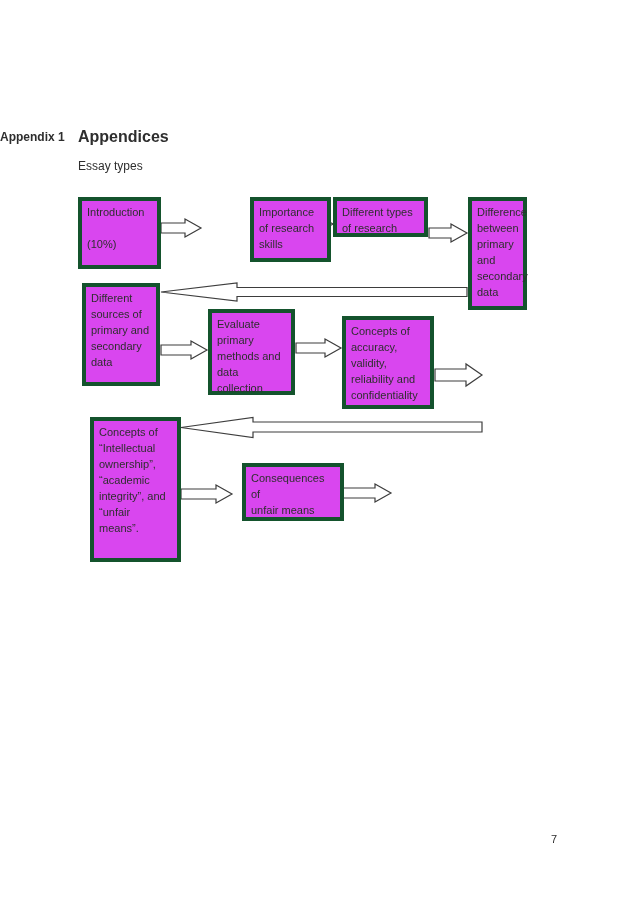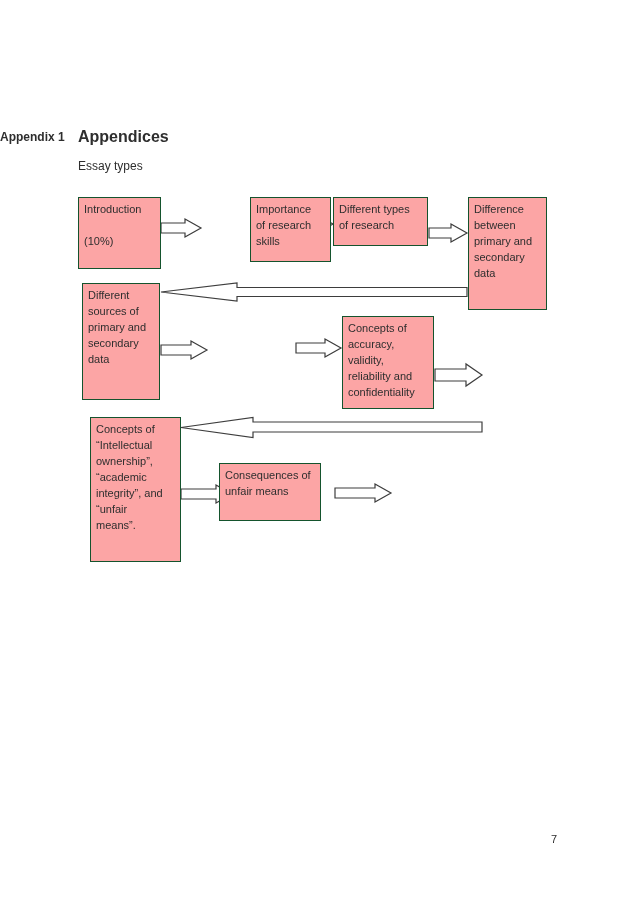--- a/index.html
+++ b/index.html
@@ -45,22 +45,22 @@
   .arrow-layer {
     position: absolute;
     left: 0;
     top: 0;
     width: 638px;
     height: 903px;
   }
   .flow-box {
     position: absolute;
     box-sizing: border-box;
-    border: 1px solid #14532d;
-    background: #fca5a5;
+    border: 4px solid #14532d;
+    background: #d946ef;
     padding: 3px 5px 2px 5px;
     font-size: 11px;
     line-height: 16px;
     white-space: pre-line;
     color: #2e2e2e;
   }
   .page-number {
     position: absolute;
     left: 546px;
     top: 832px;
@@ -102,42 +102,46 @@
     <polygon class="block-arrow" points="181,489 216,489 216,485 232,494 216,503 216,499 181,499"></polygon>
     <polygon class="block-arrow" points="335,488 375,488 375,484 391,493 375,502 375,498 335,498"></polygon>
   </svg>
 
   <div class="flow-box" style="left:78px;  top:197px; width:83px;  height:72px;">Introduction
 
 (10%)</div>
   <div class="flow-box" style="left:202px; top:197px; width:81px;  height:65px;margin-left:48px;">Importance
 of research
 skills</div>
-  <div class="flow-box" style="left:333px; top:197px; width:95px;  height:49px;">Different types
+  <div class="flow-box" style="left:333px; top:197px; width:95px;  height:40px;">Different types
 of research</div>
-  <div class="flow-box" style="left:468px; top:197px; width:79px;  height:113px;">Difference
+  <div class="flow-box" style="left:468px; top:197px; width:59px;  height:113px;">Difference
 between
 primary and
 secondary
 data</div>
-  <div class="flow-box" style="left:82px;  top:283px; width:78px;  height:117px;">Different
+  <div class="flow-box" style="left:82px;  top:283px; width:78px;  height:103px;">Different
 sources of
 primary and
 secondary
 data</div>
+  <div class="flow-box" style="left:208px; top:309px; width:87px;  height:86px;">Evaluate
+primary
+methods and
+data collection</div>
   <div class="flow-box" style="left:342px; top:316px; width:92px;  height:93px;">Concepts of
 accuracy,
 validity,
 reliability and
 confidentiality</div>
   <div class="flow-box" style="left:90px;  top:417px; width:91px;  height:145px;">Concepts of
 “Intellectual
 ownership”,
 “academic
 integrity”, and
 “unfair
 means”.</div>
-  <div class="flow-box" style="left:219px; top:463px; width:102px; height:58px;">Consequences of
+  <div class="flow-box" style="left:242px; top:463px; width:102px; height:58px;">Consequences of
 unfair means</div>
 
   <div class="page-number">7</div>
 
 </div>
 
 </body></html>

